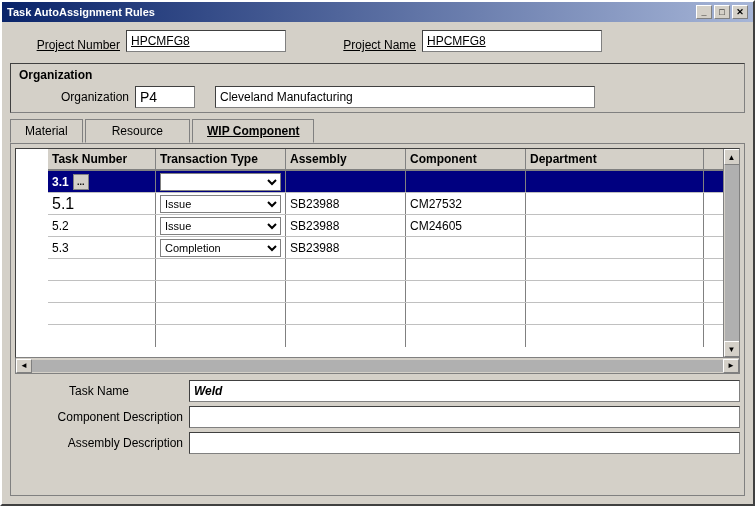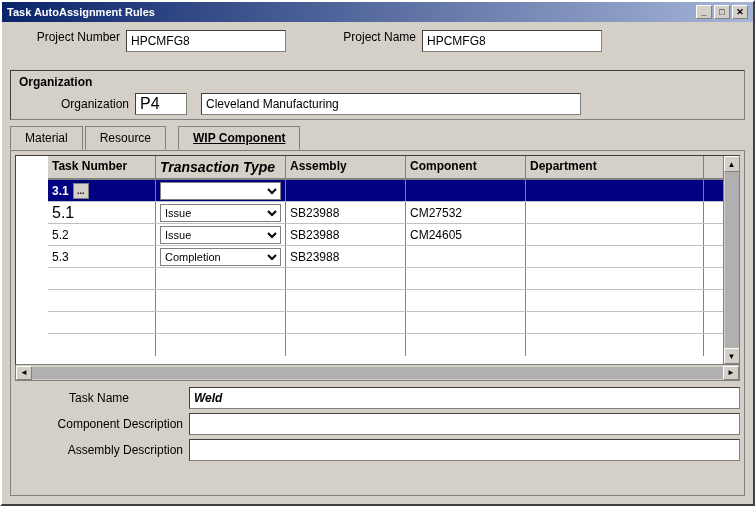--- a/index.html
+++ b/index.html
@@ -21,50 +21,50 @@
     <span>Task AutoAssignment Rules</span>
     <div style="display:flex;gap:2px;">
       <div style="width:16px;height:14px;background:#d4d0c8;border:1px solid #808080;border-top-color:#fff;border-left-color:#fff;font-size:9px;display:flex;align-items:center;justify-content:center;cursor:pointer;color:black;">_</div>
       <div style="width:16px;height:14px;background:#d4d0c8;border:1px solid #808080;border-top-color:#fff;border-left-color:#fff;font-size:9px;display:flex;align-items:center;justify-content:center;cursor:pointer;color:black;">□</div>
       <div style="width:16px;height:14px;background:#d4d0c8;border:1px solid #808080;border-top-color:#fff;border-left-color:#fff;font-size:9px;display:flex;align-items:center;justify-content:center;cursor:pointer;color:black;">✕</div>
     </div>
   </div>
 
   <div style="background:#d4d0c8;padding:8px;flex:1;display:flex;flex-direction:column;">
 
-    <div style="display:flex;align-items:flex-start;margin-bottom:18px;">
+    <div style="display:flex;align-items:flex-end;margin-bottom:11px;text-decoration:underline;">
       <span style="text-align:right;width:110px;margin-right:6px;">Project Number</span>
       <input style="width: 160px; background: white; border-width: 1px; border-style: solid; border-color: rgb(64, 64, 64) rgb(128, 128, 128) rgb(128, 128, 128) rgb(64, 64, 64); border-image: initial; padding: 2px 4px; height: 22px; font-size: 12px; font-family: Arial, sans-serif;" type="text" value="HPCMFG8">
       <span style="text-align:right;width:110px;margin-right:6px;margin-left:20px;">Project Name</span>
       <input style="width: 180px; background: white; border-width: 1px; border-style: solid; border-color: rgb(64, 64, 64) rgb(128, 128, 128) rgb(128, 128, 128) rgb(64, 64, 64); border-image: initial; padding: 2px 4px; height: 22px; font-size: 12px; font-family: Arial, sans-serif;" type="text" value="HPCMFG8">
     </div>
 
     <div style="border:1px solid #808080;border-top-color:#404040;border-left-color:#404040;padding:4px 8px;margin-bottom:6px;">
       <div style="font-weight:bold;margin-bottom:4px;">Organization</div>
       <div style="display:flex;align-items:center;">
         <span style="text-align:right;width:110px;margin-right:6px;">Organization</span>
-        <input style="width: 52px; background: white; border-width: 1px; border-style: solid; border-color: rgb(64, 64, 64) rgb(128, 128, 128) rgb(128, 128, 128) rgb(64, 64, 64); border-image: initial; padding: 2px 4px; height: 22px; font-size: 16px; font-family: Arial, sans-serif; margin-right: 14px;" type="text" value="P4">
+        <input style="width: 60px; background: white; border-width: 1px; border-style: solid; border-color: rgb(64, 64, 64) rgb(128, 128, 128) rgb(128, 128, 128) rgb(64, 64, 64); border-image: initial; padding: 2px 4px; height: 22px; font-size: 14px; font-family: Arial, sans-serif; margin-right: 20px;" type="text" value="P4">
         <input style="width: 380px; background: white; border-width: 1px; border-style: solid; border-color: rgb(64, 64, 64) rgb(128, 128, 128) rgb(128, 128, 128) rgb(64, 64, 64); border-image: initial; padding: 2px 4px; height: 22px; font-size: 12px; font-family: Arial, sans-serif;" type="text" value="Cleveland Manufacturing">
       </div>
     </div>
 
     <div style="display:flex;margin-bottom:0;">
       <div style="padding:4px 14px;border:1px solid #808080;border-bottom:1px solid #d4d0c8;background:#d4d0c8;cursor:pointer;margin-right:2px;font-size:12px;">Material</div>
-      <div style="padding:4px 14px;border:1px solid #808080;border-bottom:1px solid #d4d0c8;background:#d4d0c8;cursor:pointer;margin-right:12px;font-size:12px;">Resource</div>
+      <div style="padding:4px 26px;border:1px solid #808080;border-bottom:1px solid #d4d0c8;background:#d4d0c8;cursor:pointer;margin-right:2px;font-size:12px;">Resource</div>
       <div style="padding:4px 14px;border:1px solid #808080;border-bottom:1px solid #d4d0c8;background:#d4d0c8;cursor:pointer;margin-right:2px;font-size:12px;border-bottom-color:#d4d0c8;font-weight:bold;text-decoration:underline;">WIP Component</div>
     </div>
 
     <div style="border:1px solid #808080;background:#d4d0c8;padding:4px;flex:1;display:flex;flex-direction:column;">
 
       <div style="display:flex;flex:1;border:1px solid #808080;border-top-color:#404040;border-left-color:#404040;background:white;overflow:hidden;max-height:210px;">
         <div style="flex:1;overflow:hidden;display:flex;flex-direction:column;margin-left:32px;">
 
           <div style="display:flex;background:#d4d0c8;border-bottom:2px solid #808080;">
             <div style="width:108px;min-width:108px;padding:3px 4px;font-weight:bold;font-size:12px;border-right:1px solid #808080;">Task Number</div>
-            <div style="width:130px;min-width:130px;padding:3px 4px;font-weight:bold;font-size:14px;border-right:1px solid #808080;font-style:italic;">Transaction Type</div>
+            <div style="width:130px;min-width:130px;padding:3px 4px;font-weight:bold;font-size:12px;border-right:1px solid #808080;">Transaction Type</div>
             <div style="width:120px;min-width:120px;padding:3px 4px;font-weight:bold;font-size:12px;border-right:1px solid #808080;">Assembly</div>
             <div style="width:120px;min-width:120px;padding:3px 4px;font-weight:bold;font-size:12px;border-right:1px solid #808080;">Component</div>
             <div style="flex:1;padding:3px 4px;font-weight:bold;font-size:12px;">Department</div>
             <div style="width:20px;border-left:1px solid #808080;"></div>
           </div>
 
           <div style="display:flex;border-bottom:1px solid #c0c0c0;height:22px;background:#000080;color:white;">
             <div style="width:108px;min-width:108px;padding:2px 4px;display:flex;align-items:center;border-right:1px solid #808080;font-size:12px;color:white;font-weight:bold;">3.1
               <div style="width:16px;height:16px;background:#d4d0c8;border:1px solid #808080;font-size:9px;display:flex;align-items:center;justify-content:center;cursor:pointer;margin-left:4px;color:black;">...</div>
             </div>

